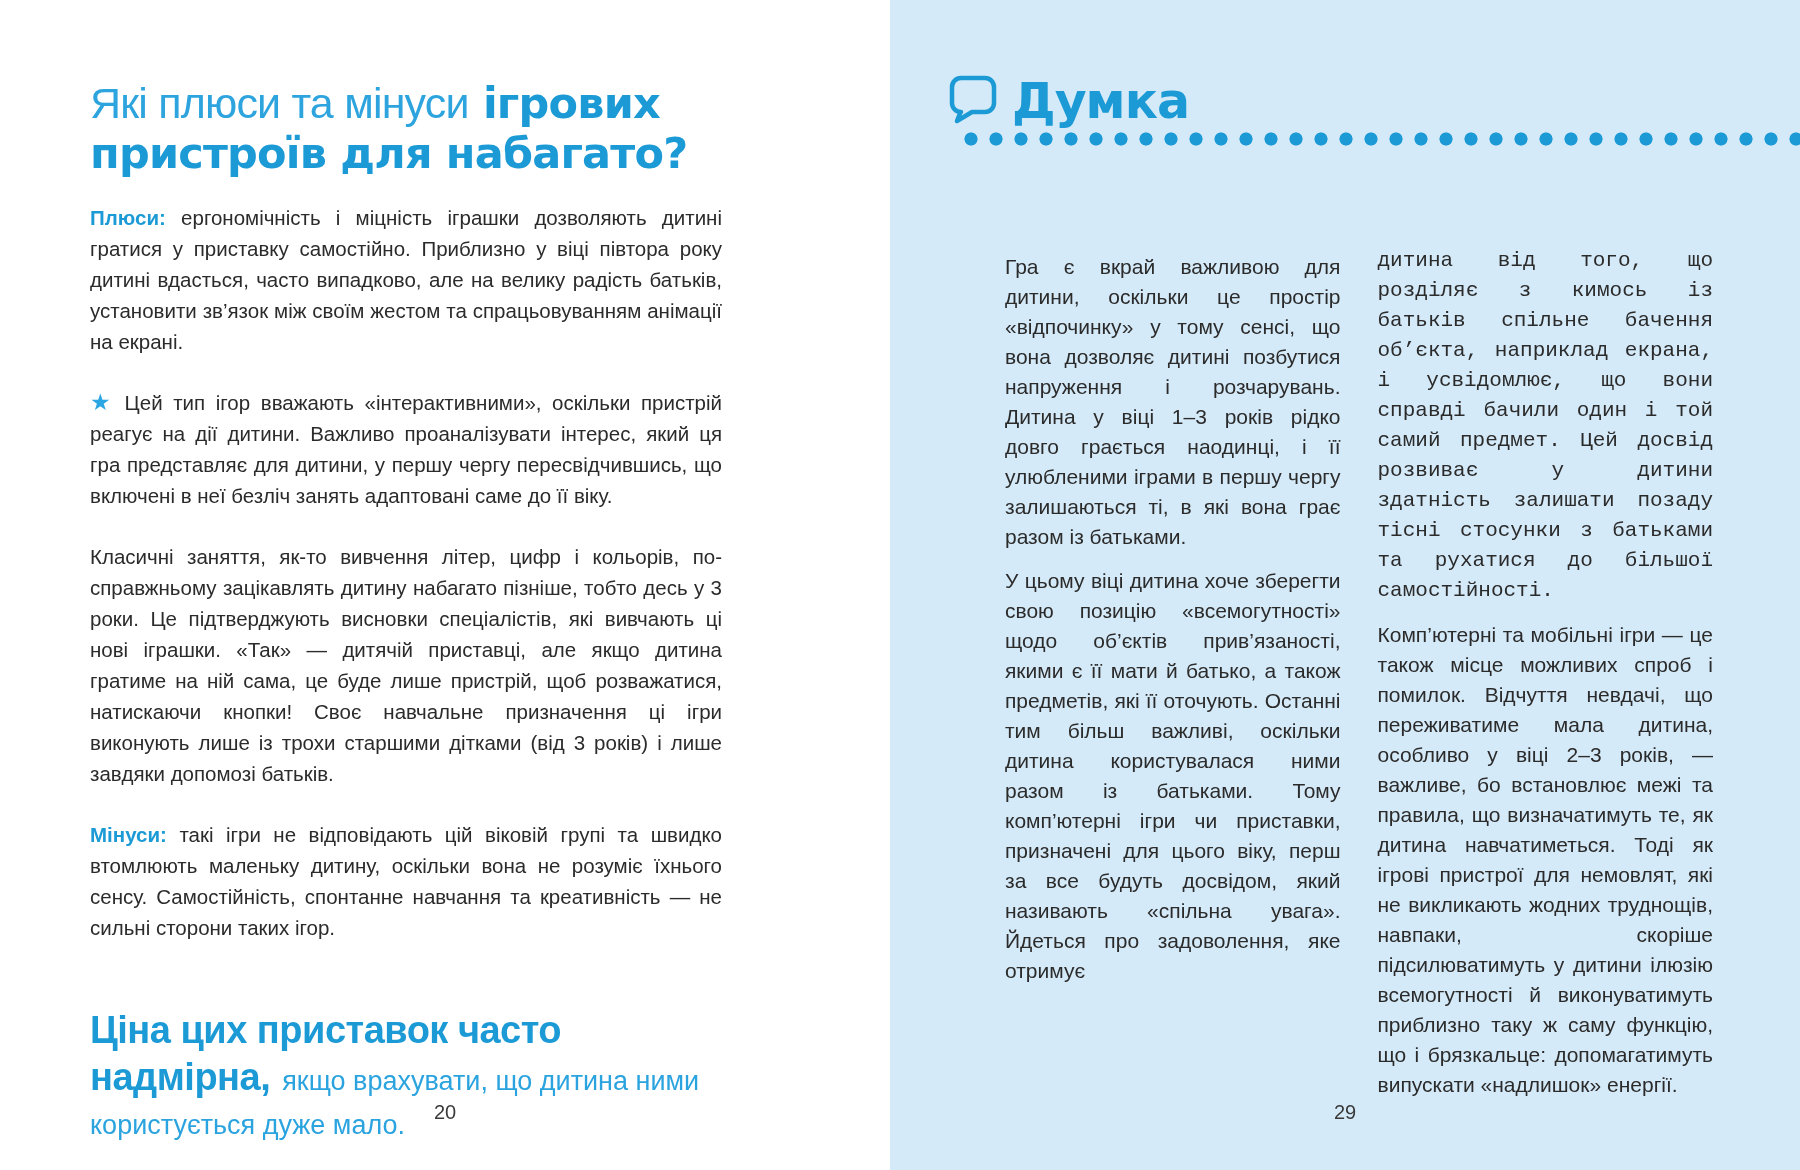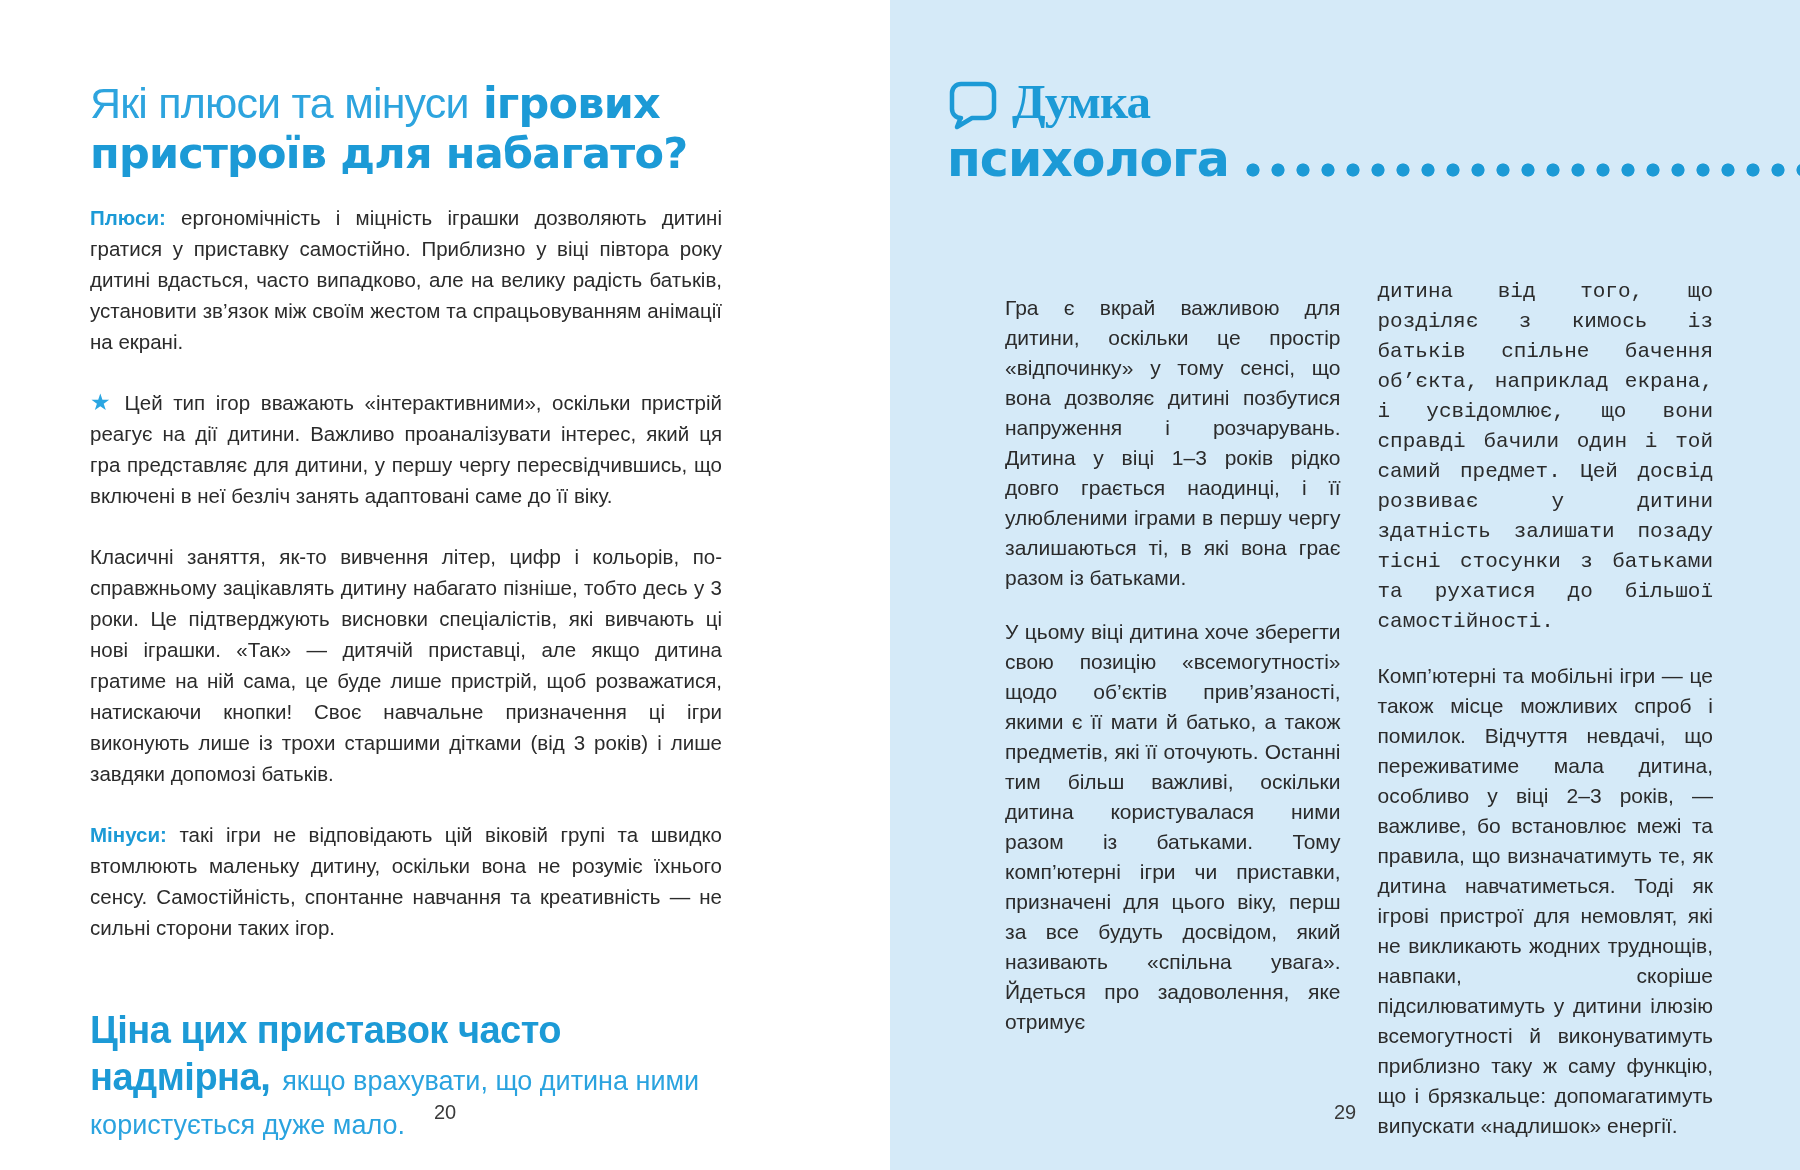--- a/index.html
+++ b/index.html
@@ -24,30 +24,30 @@
   .price { margin-top:64px; color:#1C9AD6; text-align:left; }
   .price .p-big  { font-family:Liberation Sans, sans-serif; font-weight:bold; font-size:38px; line-height:47px; letter-spacing:-0.5px; }
   .price .p-rest { font-size:27px; line-height:44px; color:#2AA3DF; margin-left:12px; }
 
   .page-num { position:absolute; bottom:46px; left:0; right:0; text-align:center; font-size:20px; color:#3A3A3A; }
 
   
   .page-right { flex:1; background:#D5EAF8; position:relative; padding-top:73px; }
 
   .rp-heading { margin-left:57px; color:#1C9AD6; font-family:"DejaVu Sans",sans-serif; font-weight:bold; font-size:49px; line-height:58px; letter-spacing:-1px; }
-  .rp-h-line1 { display:flex; align-items:flex-end; gap:13px;font-family:Liberation Serif, serif; }
+  .rp-h-line1 { display:flex; align-items:flex-start; gap:13px; }
   .bubble-icon { width:52px; height:52px; flex:0 0 auto; }
   .rp-h-line2 { display:flex; }
   .dot-leader { flex:1; height:16px; margin-left:17px; align-self:flex-end; margin-bottom:11px;
                 background-image:radial-gradient(circle at 7px 50%, #1C9AD6 6.2px, transparent 6.9px);
                 background-size:25px 16px; background-repeat:repeat-x; }
 
   .rp-columns { display:flex; gap:37px; margin:80px 87px 0 115px; }
   .rp-col { flex:1; font-size:21px; line-height:30px; color:#2B2B2B; text-align:justify; }
-  .rp-col p { margin-top:24px; }
+  .rp-col p { margin-top:14px; }
   .rp-col .rp-question { margin-top:0; margin-bottom:23px; text-align:left; color:#1C9AD6; font-weight:bold; font-size:22.5px; line-height:30px; }
   .rp-col p.first { margin-top:8px;font-family:Liberation Mono, monospace; }
 </style>
 </head>
 <body>
 
 <div class="spread">
 
   <div class="page-left">
     <h1 class="lp-title">
@@ -76,21 +76,20 @@
 
   <div class="page-right">
     <div class="rp-heading">
       <div class="rp-h-line1">
         <svg class="bubble-icon" viewBox="0 0 52 52" fill="none">
           <path d="M14 5 h24 a9 9 0 0 1 9 9 v16 a9 9 0 0 1 -9 9 H25 L10 48 l3.5 -9 H14 a9 9 0 0 1 -9 -9 V14 a9 9 0 0 1 9 -9 Z" stroke="#1C9AD6" stroke-width="4.5" stroke-linejoin="round"></path>
         </svg>
         <span>Думка</span>
       </div>
       <div class="rp-h-line2">
-        <span>психолога</span>
         <span class="dot-leader"></span>
       </div>
     </div>
 
     <div class="rp-columns">
       <div class="rp-col">
         <p>Гра є вкрай важливою для дитини, оскільки це простір «відпочинку» у тому сенсі, що вона дозволяє дитині позбутися напруження і розчарувань. Дитина у віці 1–3 років рідко довго грається наодинці, і її улюбленими іграми в першу чергу залишаються ті, в які вона грає разом із батьками.</p>
         <p>У цьому віці дитина хоче зберегти свою позицію «всемогутності» щодо об’єктів прив’язаності, якими є її мати й батько, а також предметів, які її оточують. Останні тим більш важливі, оскільки дитина користувалася ними разом із батьками. Тому комп’ютерні ігри чи приставки, призначені для цього віку, перш за все будуть досвідом, який називають «спільна увага». Йдеться про задоволення, яке отримує</p>
       </div>
       <div class="rp-col">

